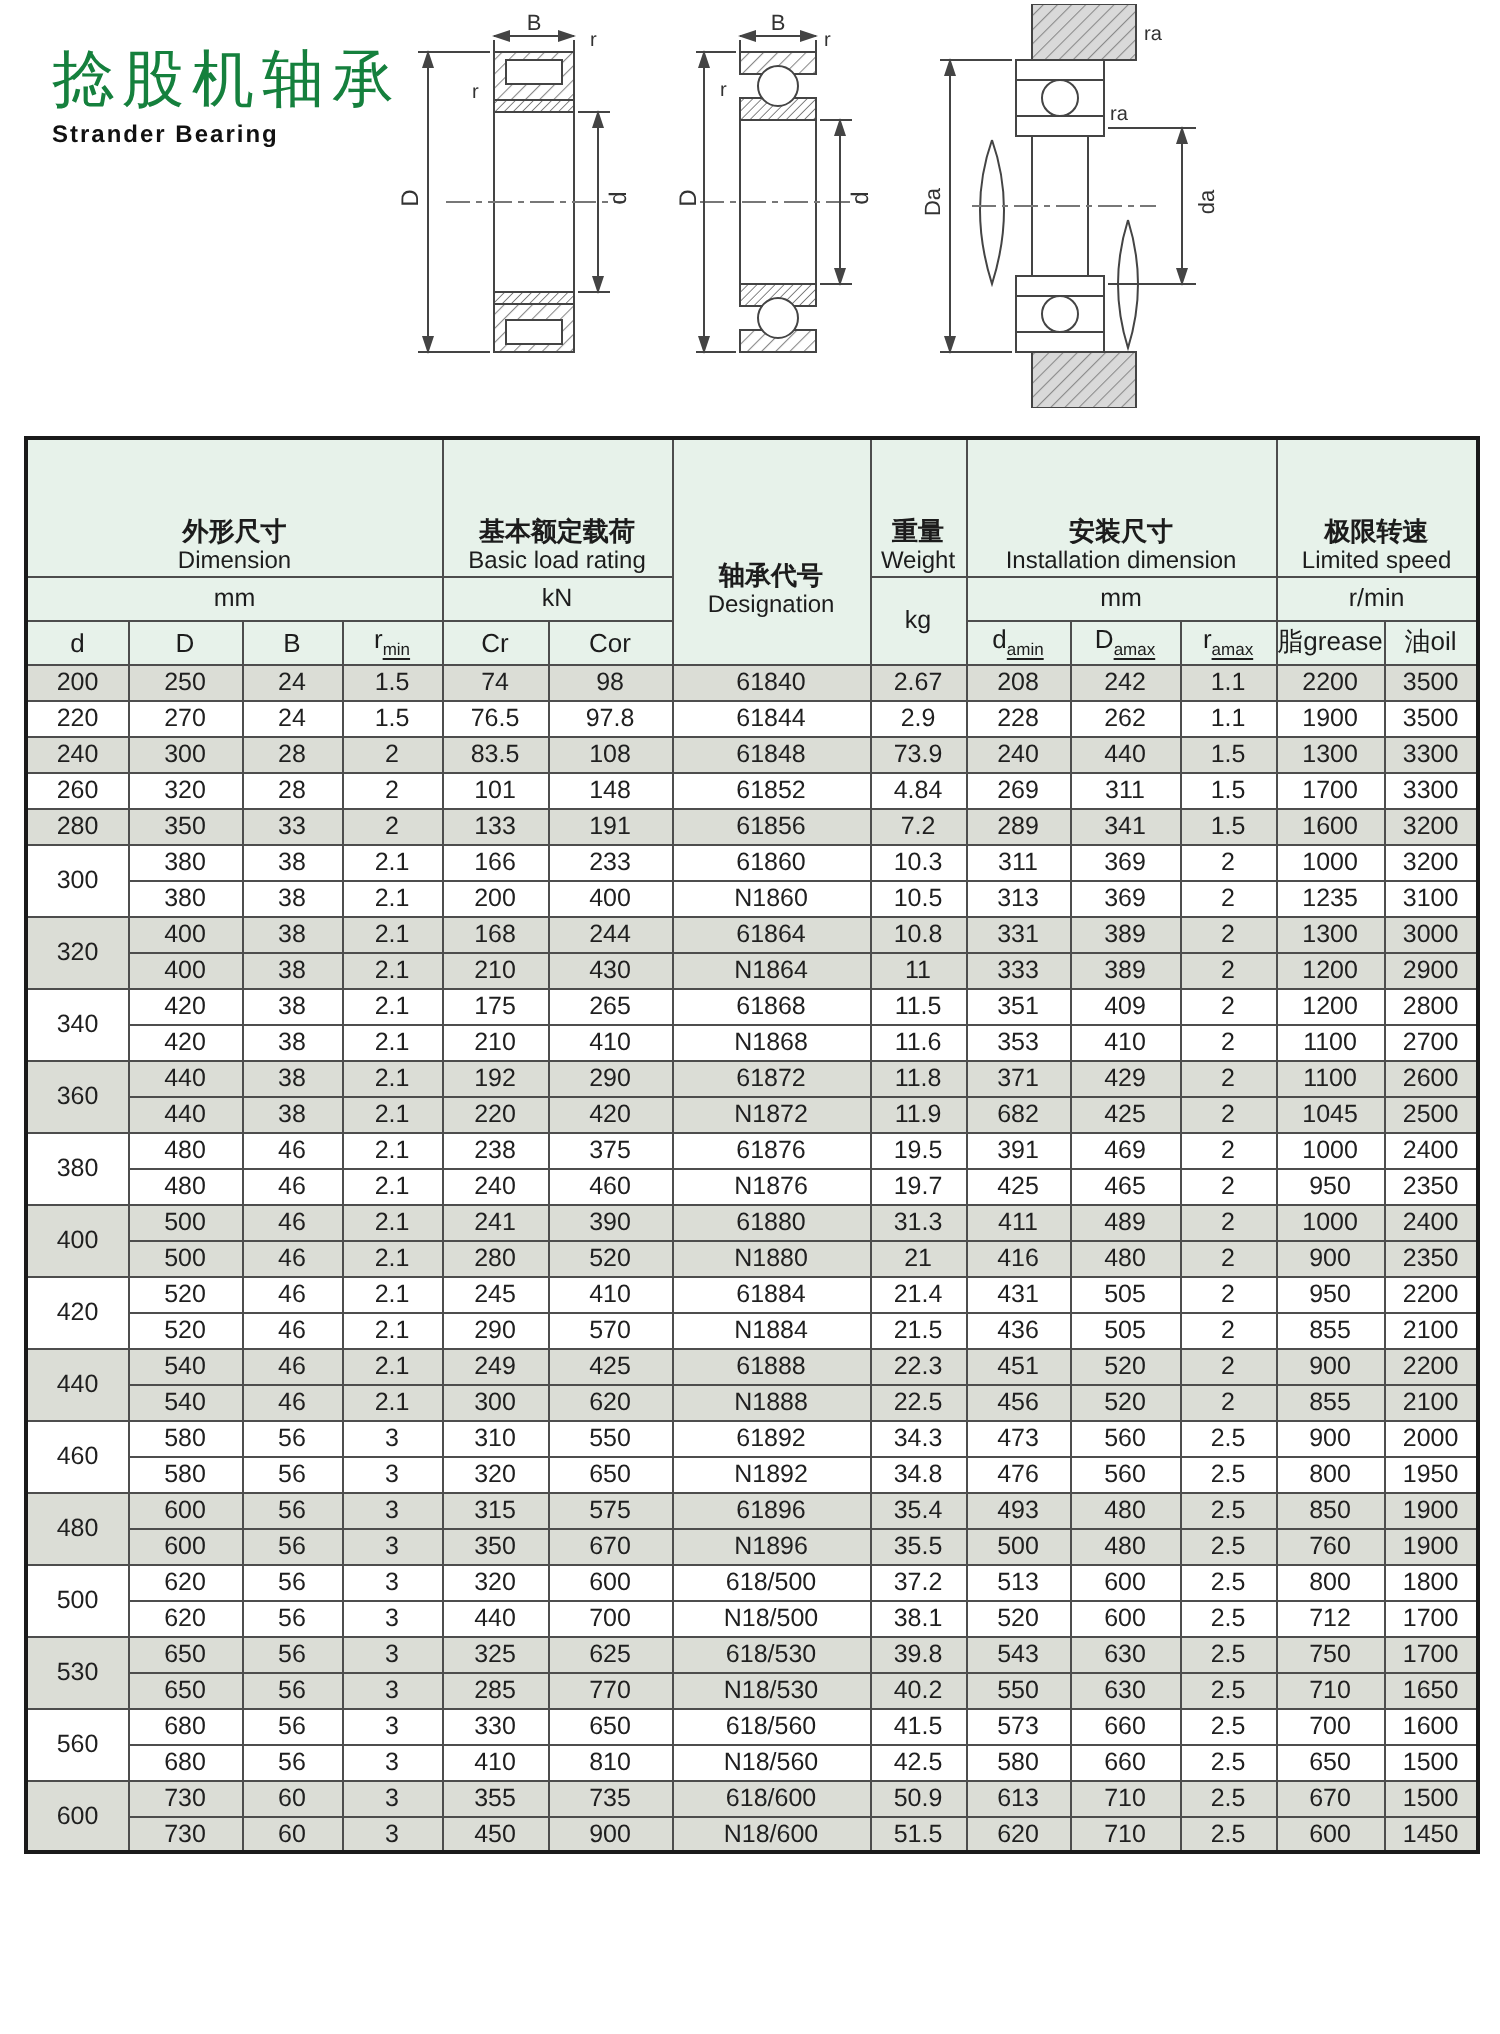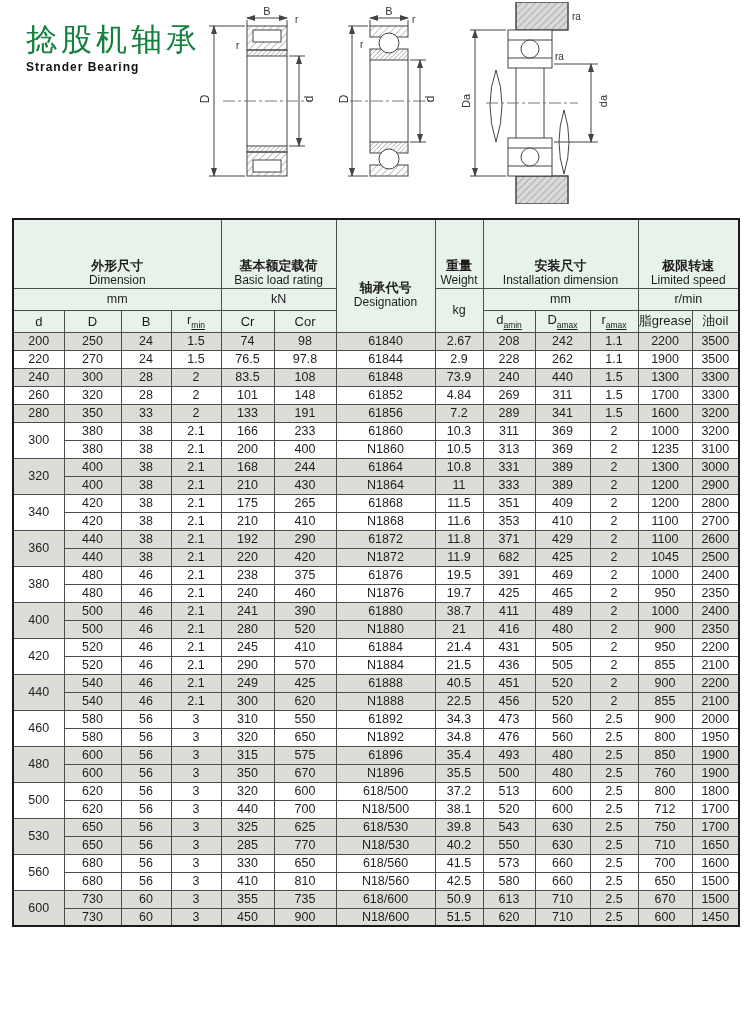--- a/index.html
+++ b/index.html
@@ -438,21 +438,21 @@
           <td>2350</td>
         </tr>
         <tr class="shaded">
           <td rowspan="2">400</td>
           <td>500</td>
           <td>46</td>
           <td>2.1</td>
           <td>241</td>
           <td>390</td>
           <td>61880</td>
-          <td>38.7</td>
+          <td>31.3</td>
           <td>411</td>
           <td>489</td>
           <td>2</td>
           <td>1000</td>
           <td>2400</td>
         </tr>
         <tr class="shaded">
           <td>500</td>
           <td>46</td>
           <td>2.1</td>
@@ -496,21 +496,21 @@
           <td>2100</td>
         </tr>
         <tr class="shaded">
           <td rowspan="2">440</td>
           <td>540</td>
           <td>46</td>
           <td>2.1</td>
           <td>249</td>
           <td>425</td>
           <td>61888</td>
-          <td>40.5</td>
+          <td>22.3</td>
           <td>451</td>
           <td>520</td>
           <td>2</td>
           <td>900</td>
           <td>2200</td>
         </tr>
         <tr class="shaded">
           <td>540</td>
           <td>46</td>
           <td>2.1</td>

